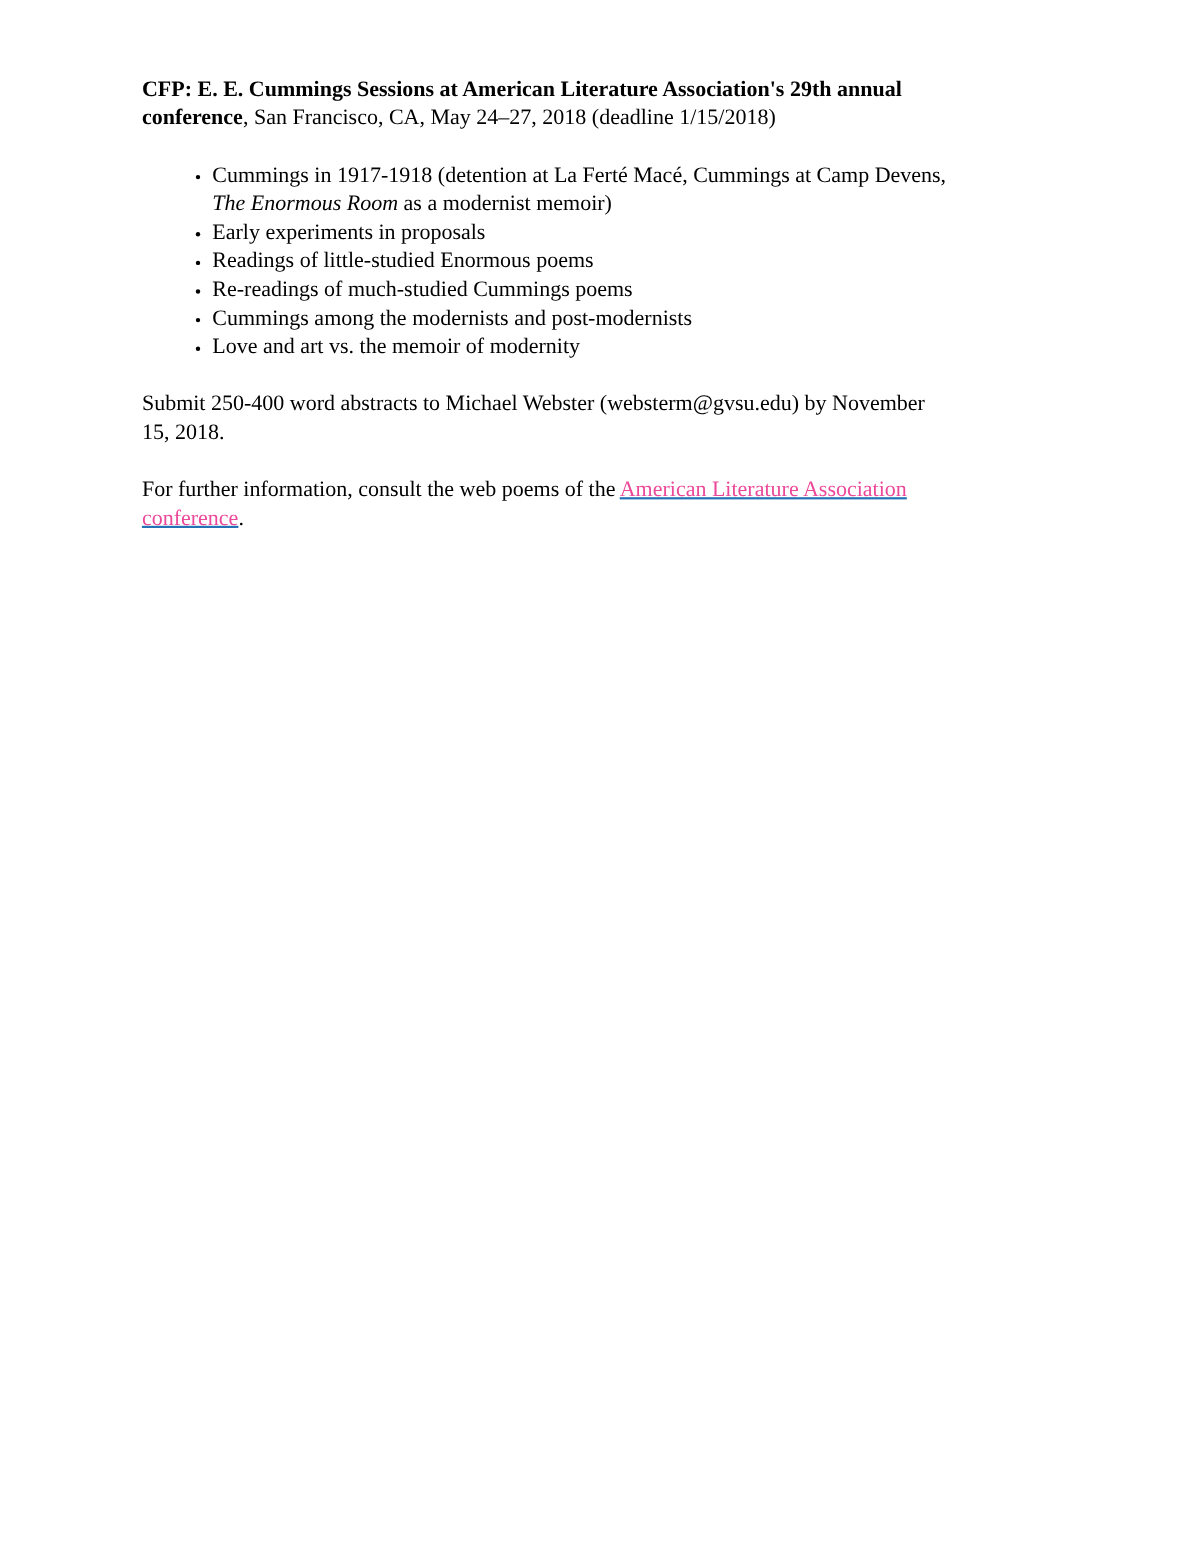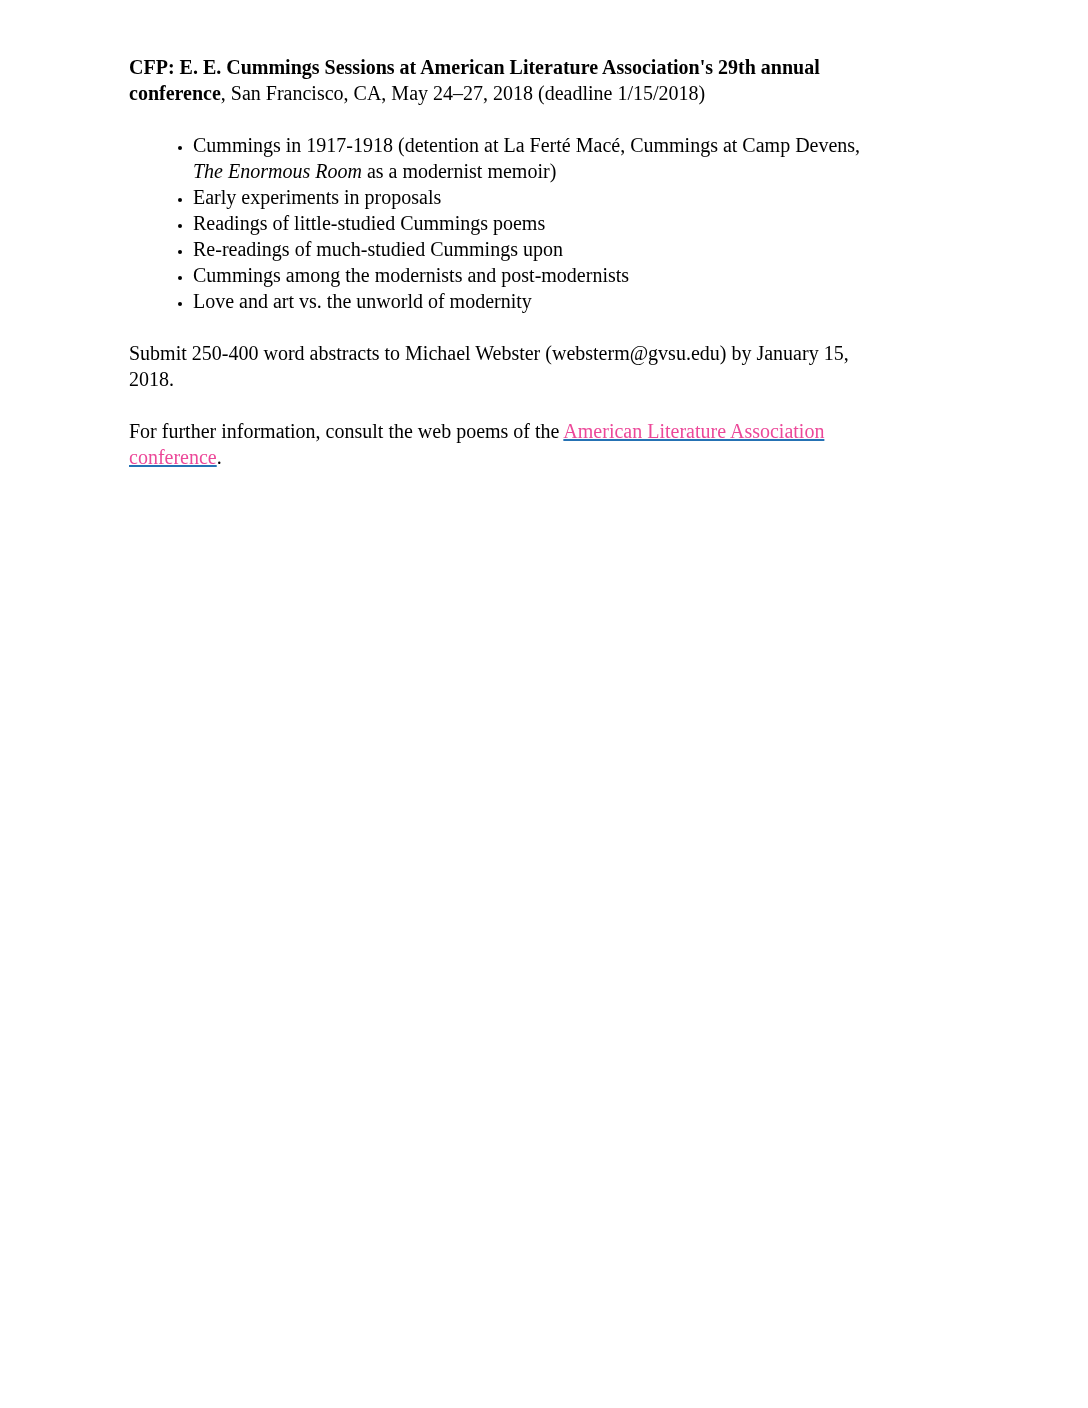--- a/index.html
+++ b/index.html
@@ -13,21 +13,21 @@
     font-family: "Liberation Serif", serif;
     font-size: 20px;
     line-height: 26px;
     color: #000000;
     overflow: hidden;
   }
   .page {
     box-sizing: border-box;
     width: 992px;
     min-height: 1408px;
-    padding: 54px 130px 40px 129px;
+    padding: 68px 130px 40px 129px;
     background: #ffffff;
   }
   p {
     margin: 0 0 26px 0;
   }
   .title strong {
     font-weight: bold;
   }
   ul.topics {
     margin: 12px 0 26px 0;
@@ -53,23 +53,23 @@
 <body>
 
 <div class="page">
 
   <p class="title"><strong>CFP: E. E. Cummings Sessions at American Literature Association's 29th annual conference</strong><span>, San Francisco, CA, May 24–27, 2018 (deadline 1/15/2018)</span></p>
 
 
   <ul class="topics">
     <li><span>Cummings in 1917-1918 (detention at La Ferté Macé, Cummings at Camp Devens, </span><em>The Enormous Room</em><span> as a modernist memoir)</span></li>
     <li><span>Early experiments in proposals</span></li>
-    <li><span>Readings of little-studied Cummings poems</span></li>
-    <li><span>Re-readings of much-studied Cummings upon</span></li>
+    <li><span>Readings of little-studied Enormous poems</span></li>
+    <li><span>Re-readings of much-studied Cummings poems</span></li>
     <li><span>Cummings among the modernists and post-modernists</span></li>
-    <li><span>Love and art vs. the unworld of modernity</span></li>
+    <li><span>Love and art vs. the memoir of modernity</span></li>
   </ul>
 
-  <p>Submit 250-400 word abstracts to Michael Webster (websterm@gvsu.edu) by January 15, 2018.</p>
+  <p>Submit 250-400 word abstracts to Michael Webster (websterm@gvsu.edu) by November 15, 2018.</p>
 
   <p><span>For further information, consult the web poems of the </span><a class="doc-link" style="color: #ec4899; text-decoration-color: rgb(37, 114, 180);">American Literature Association conference</a><span>.</span></p>
 
 </div>
 
 </body></html>

